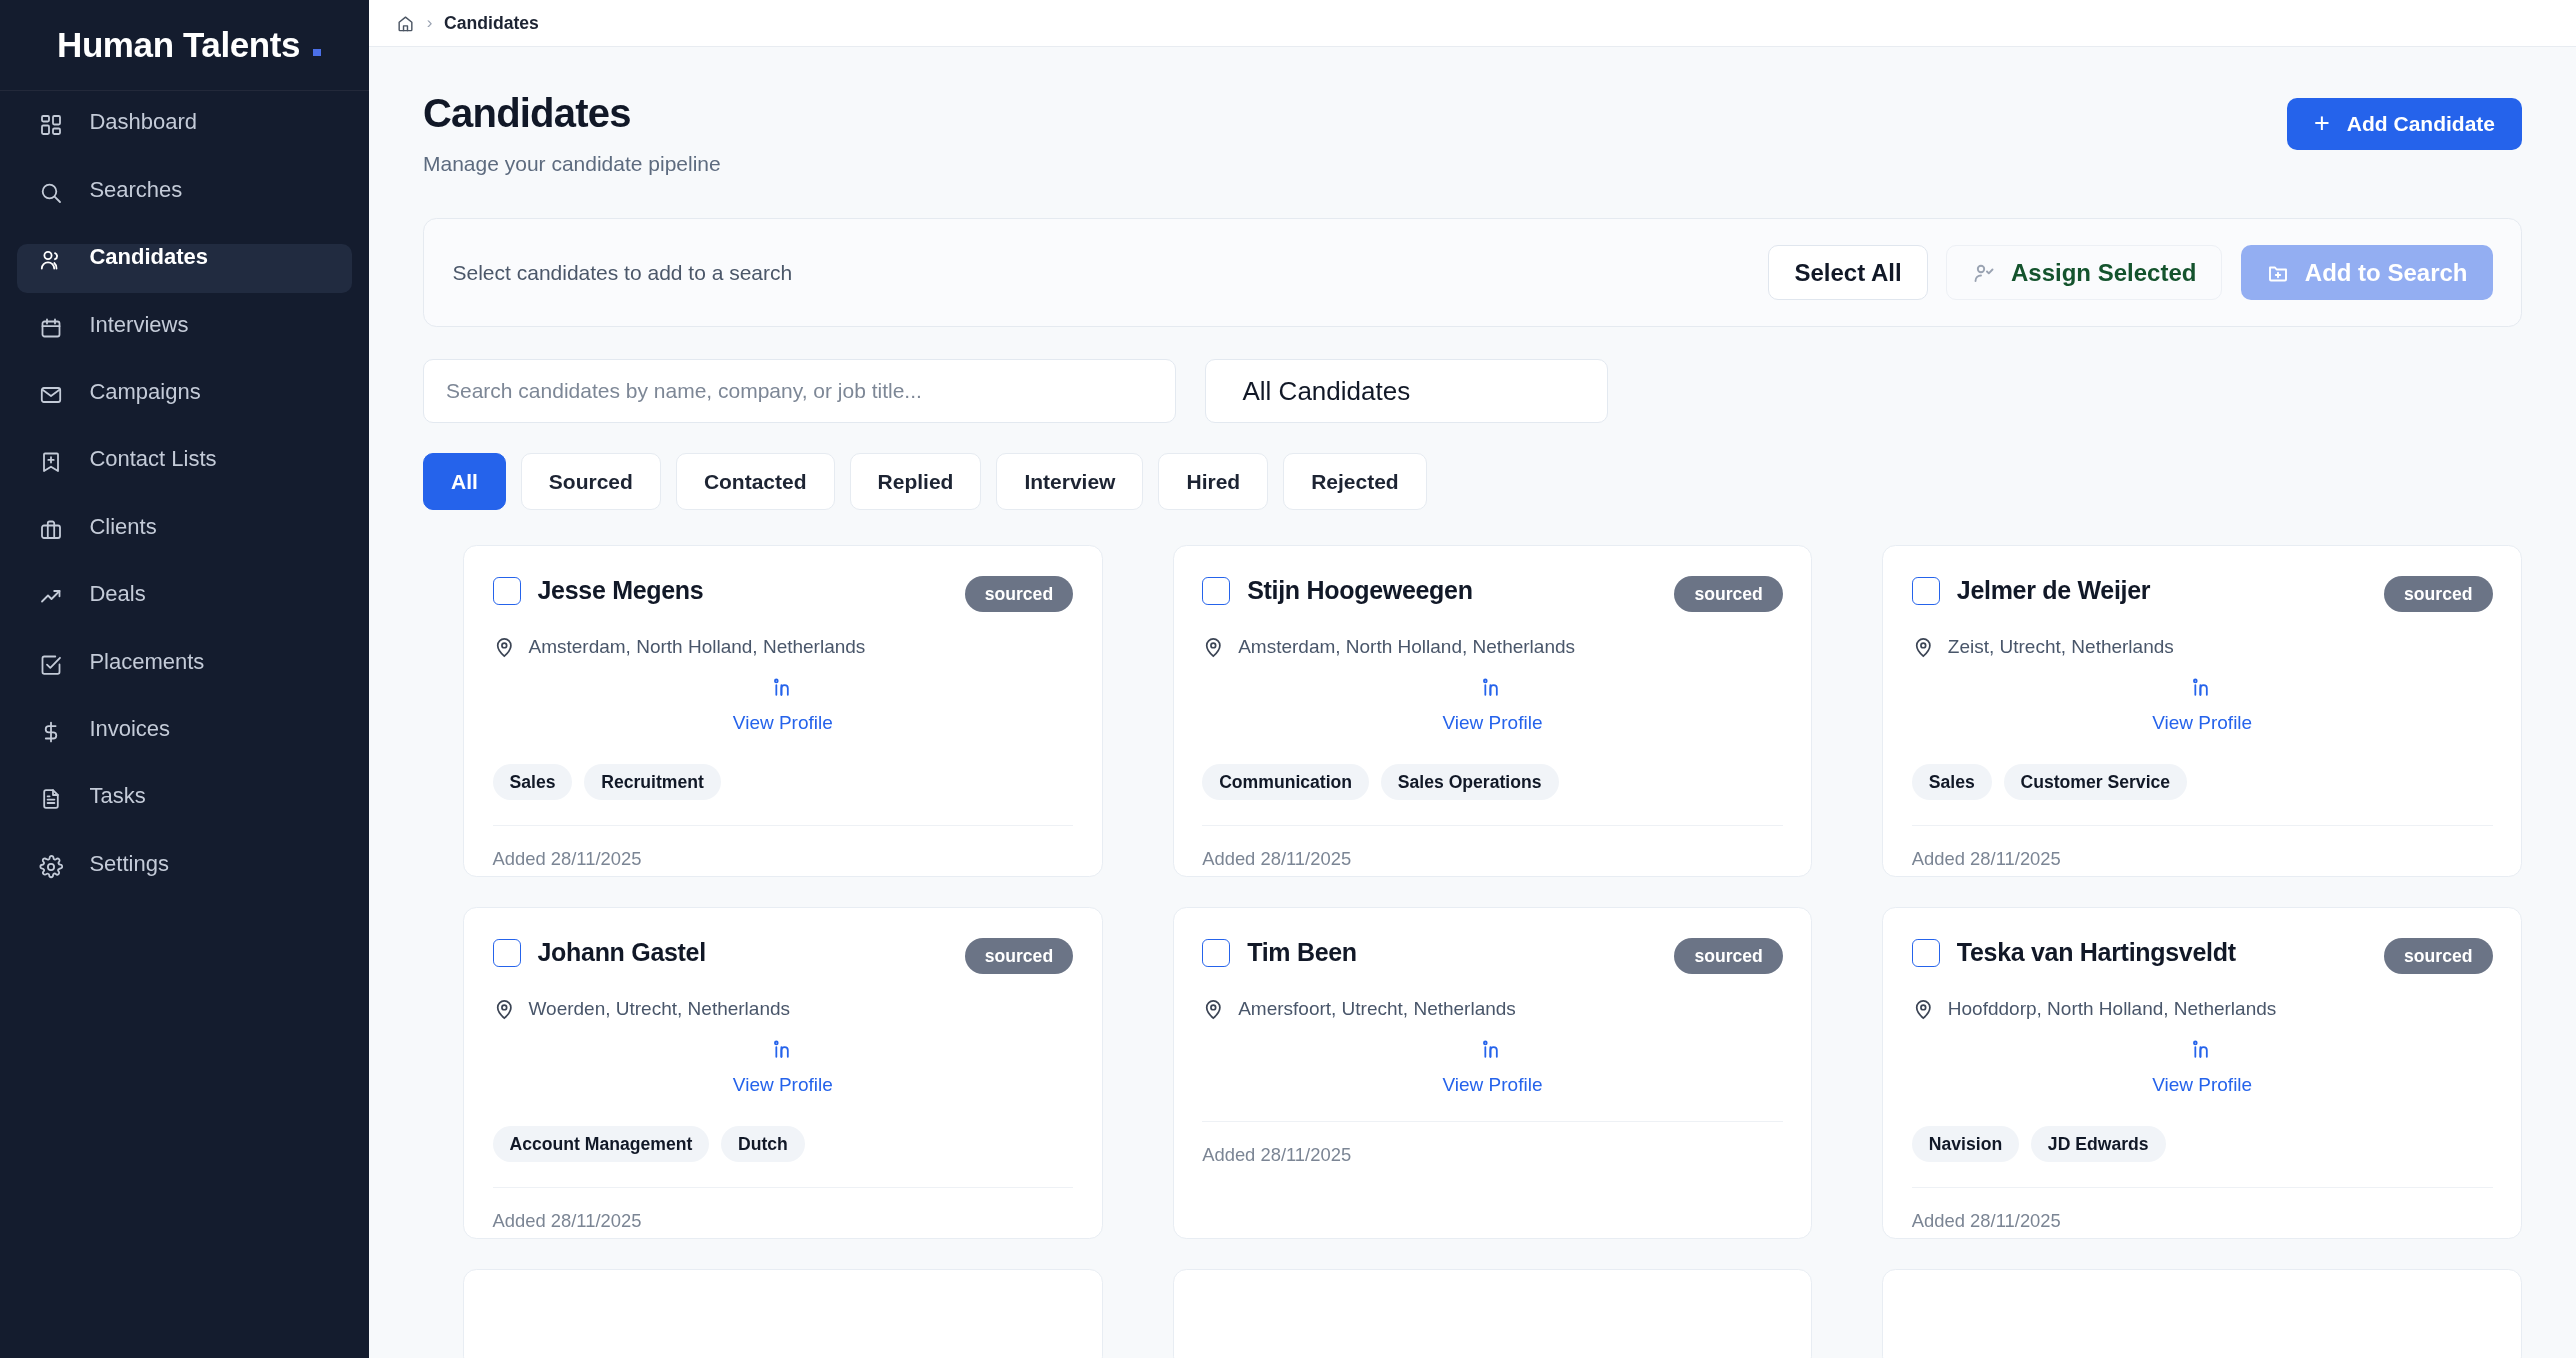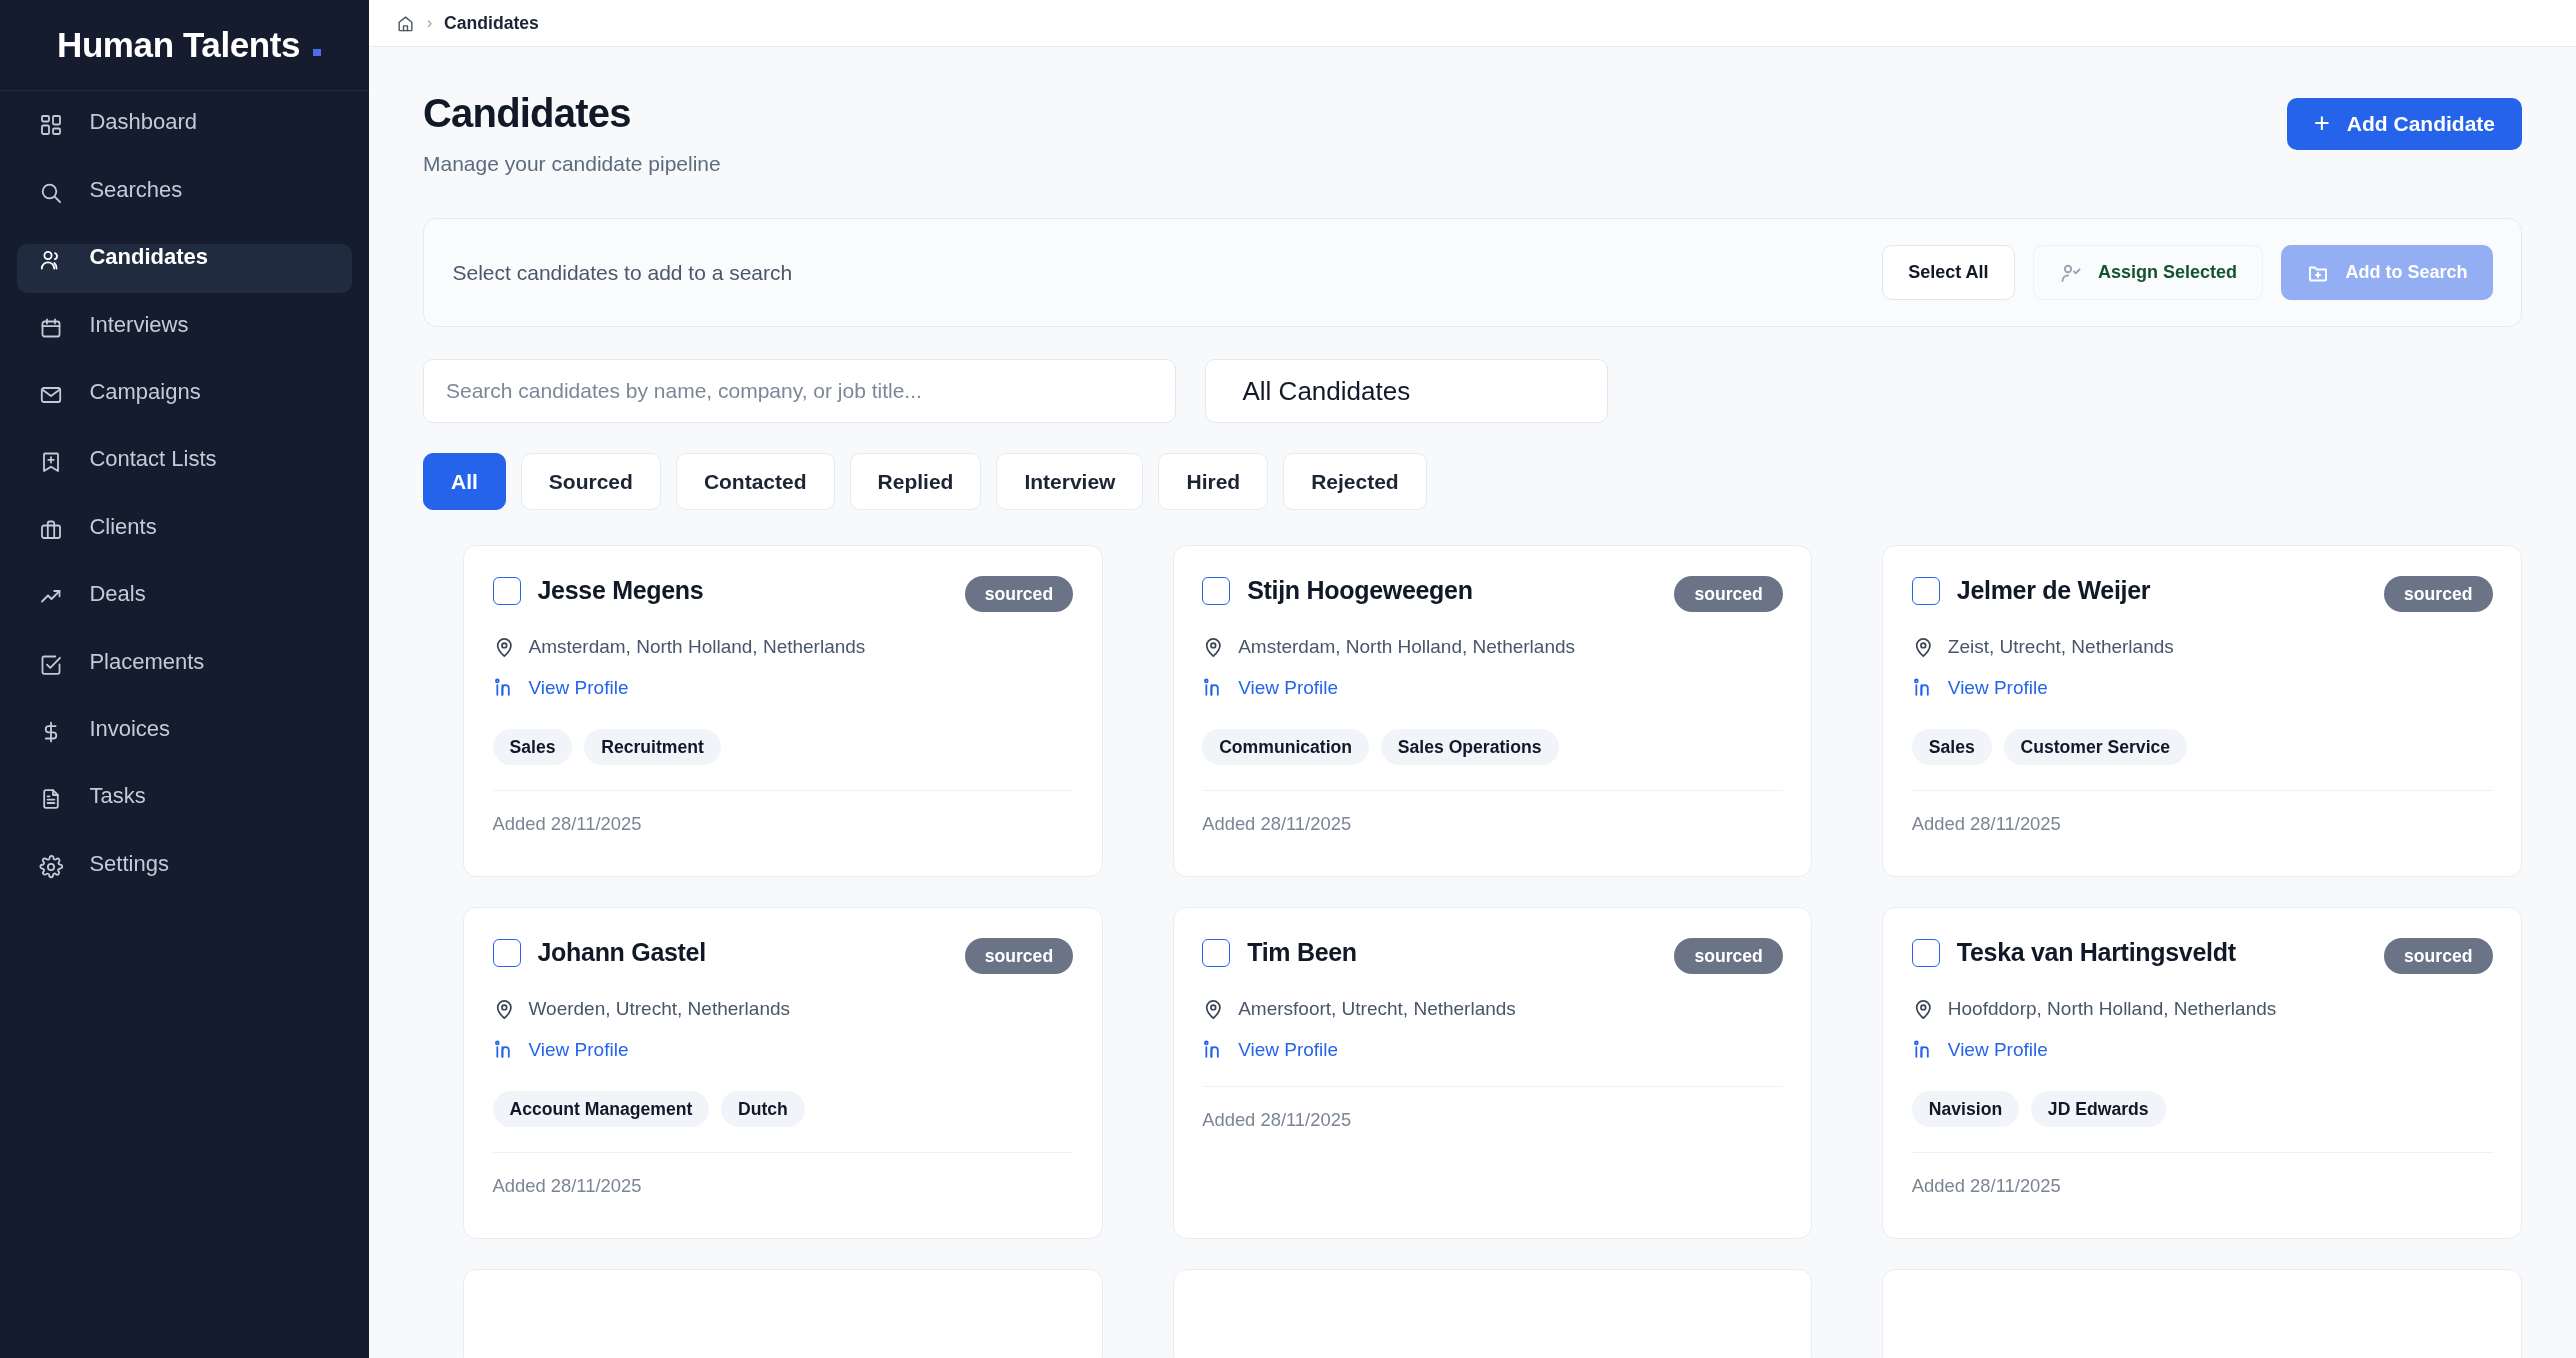--- a/index.html
+++ b/index.html
@@ -113,21 +113,21 @@
     height: 109px;
     display: flex; align-items: center; justify-content: space-between;
     padding: 0 28.5px;
   }
   #select-bar-text { font-size: 21px; color: #4b5769; }
   #select-bar-actions { display: flex; align-items: center; gap: 18.4px; }
   .sb-btn {
     height: 55px; border-radius: 10px;
     display: flex; align-items: center; gap: 15px;
     padding: 16px 25px;
-    font-size: 18px; font-weight: 600;
+    font-size: 24px; font-weight: 600;
     font-family: inherit; cursor: pointer;
   }
   #select-all-btn { background: #ffffff; border: 0.8px solid #e0e6ee; color: #111827; }
   #assign-selected-btn { background: #fafbfd; border: 0.8px solid #edf0f5; color: #14532d; }
   #assign-selected-btn svg { width: 24px; height: 24px; display: block; }
   #add-to-search-btn { background: #93aef2; border: none; color: #ffffff; }
   #add-to-search-btn svg { width: 24px; height: 24px; display: block; }
 
   
   #search-row { margin-top: 32px; display: flex; gap: 28.5px; }
@@ -190,21 +190,21 @@
   .card-name { font-size: 25px; font-weight: 700; color: #111827; letter-spacing: -0.3px; white-space: nowrap; }
   .status-badge {
     background: #6b7486; color: #ffffff;
     border-radius: 838px;
     padding: 7.5px 20px;
     font-size: 17.6px; font-weight: 600;
   }
   .card-loc { display: flex; align-items: center; gap: 13.4px; margin-top: 23.5px; }
   .card-loc svg { width: 22.6px; height: 22.6px; display: block; flex: 0 0 22.6px; }
   .card-loc-text { font-size: 19px; color: #49566a; }
-  .card-profile { display: flex; align-items: center; gap: 13.4px; margin-top: 18.4px; }
+  .card-profile { display: flex; align-items: center; gap: 13.4px; margin-top: 18.4px; flex-direction: column; }
   .card-profile svg { width: 22.6px; height: 22.6px; display: block; flex: 0 0 22.6px; }
   .card-profile-text { font-size: 19px; color: #2563eb; cursor: pointer; }
   .card-tags { display: flex; gap: 11.7px; margin-top: 30px; flex-wrap: wrap; }
   .tag {
     background: #f1f4f8; color: #111827;
     border-radius: 838px;
     padding: 7.5px 17px;
     font-size: 17.6px; font-weight: 600;
     white-space: nowrap;
   }

